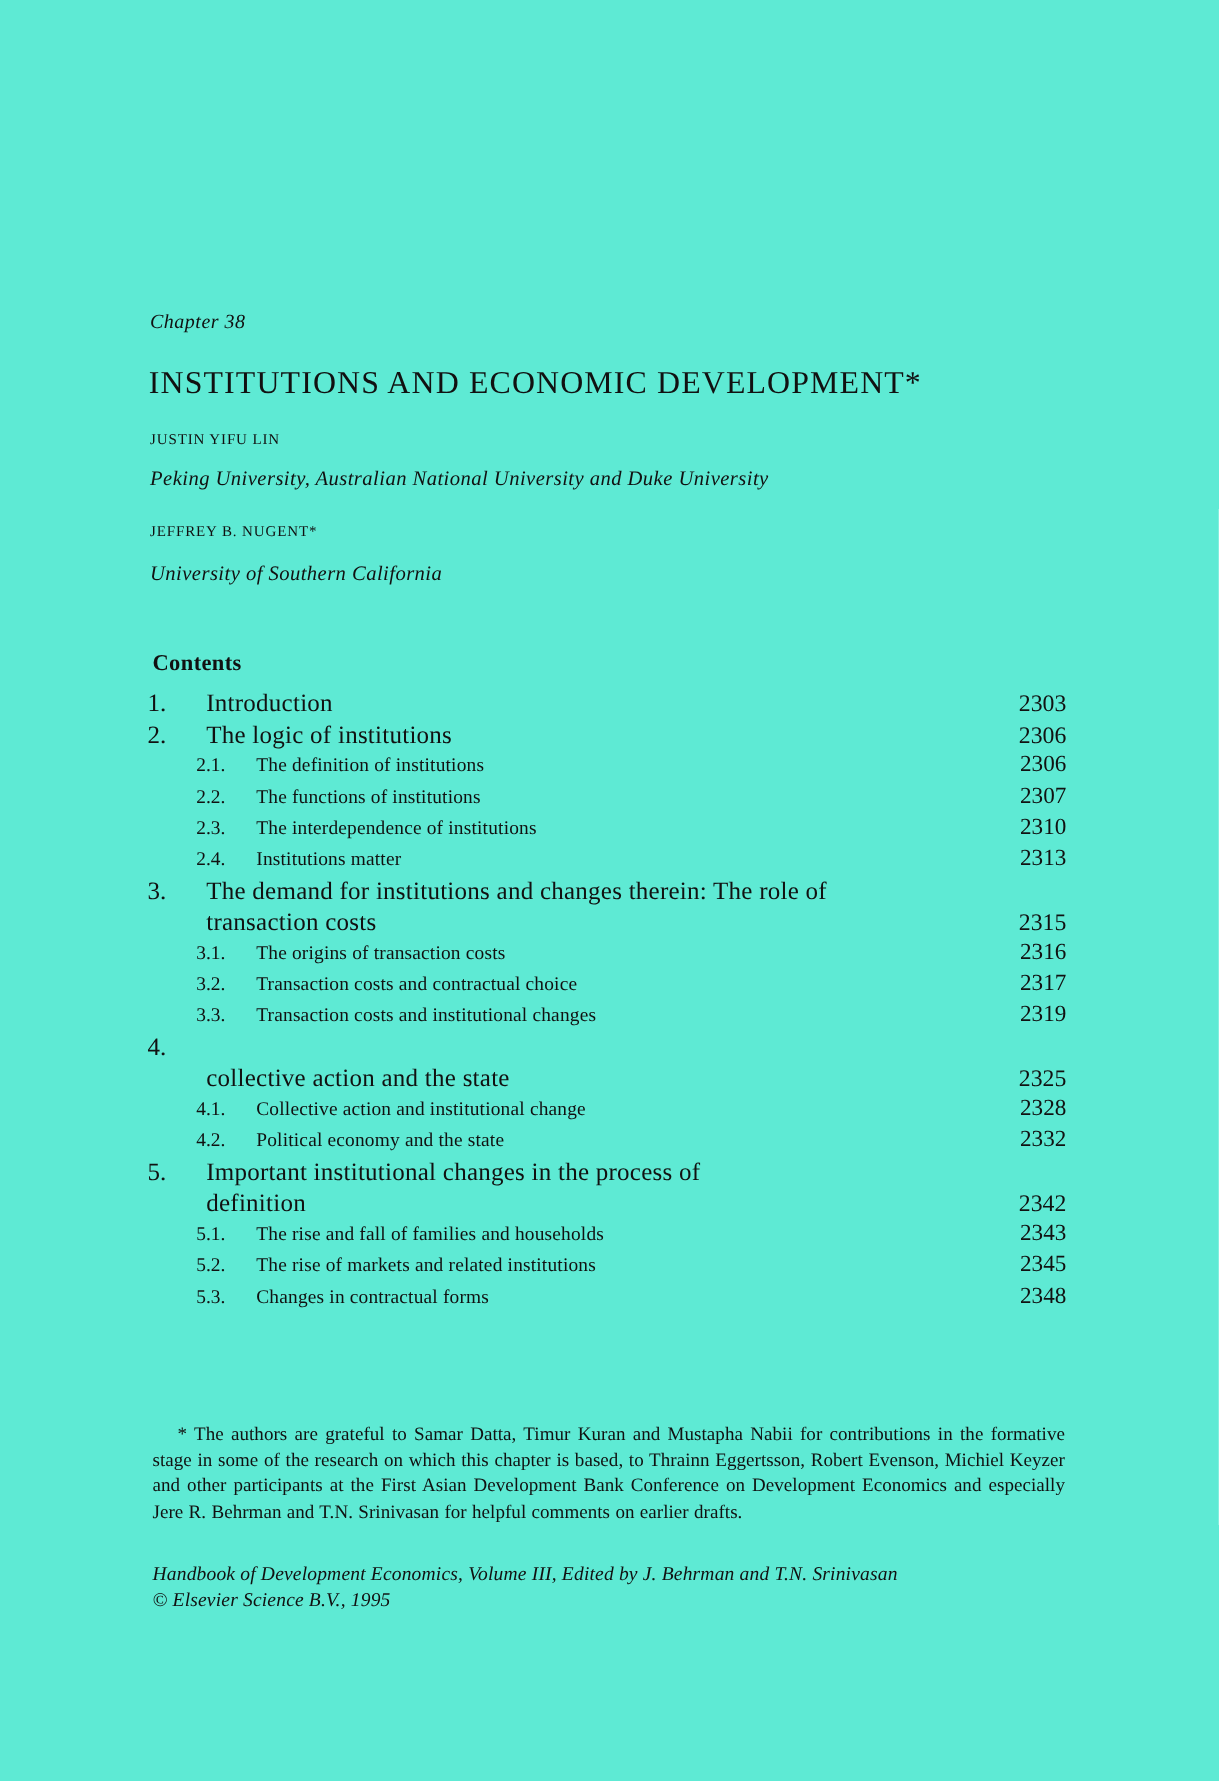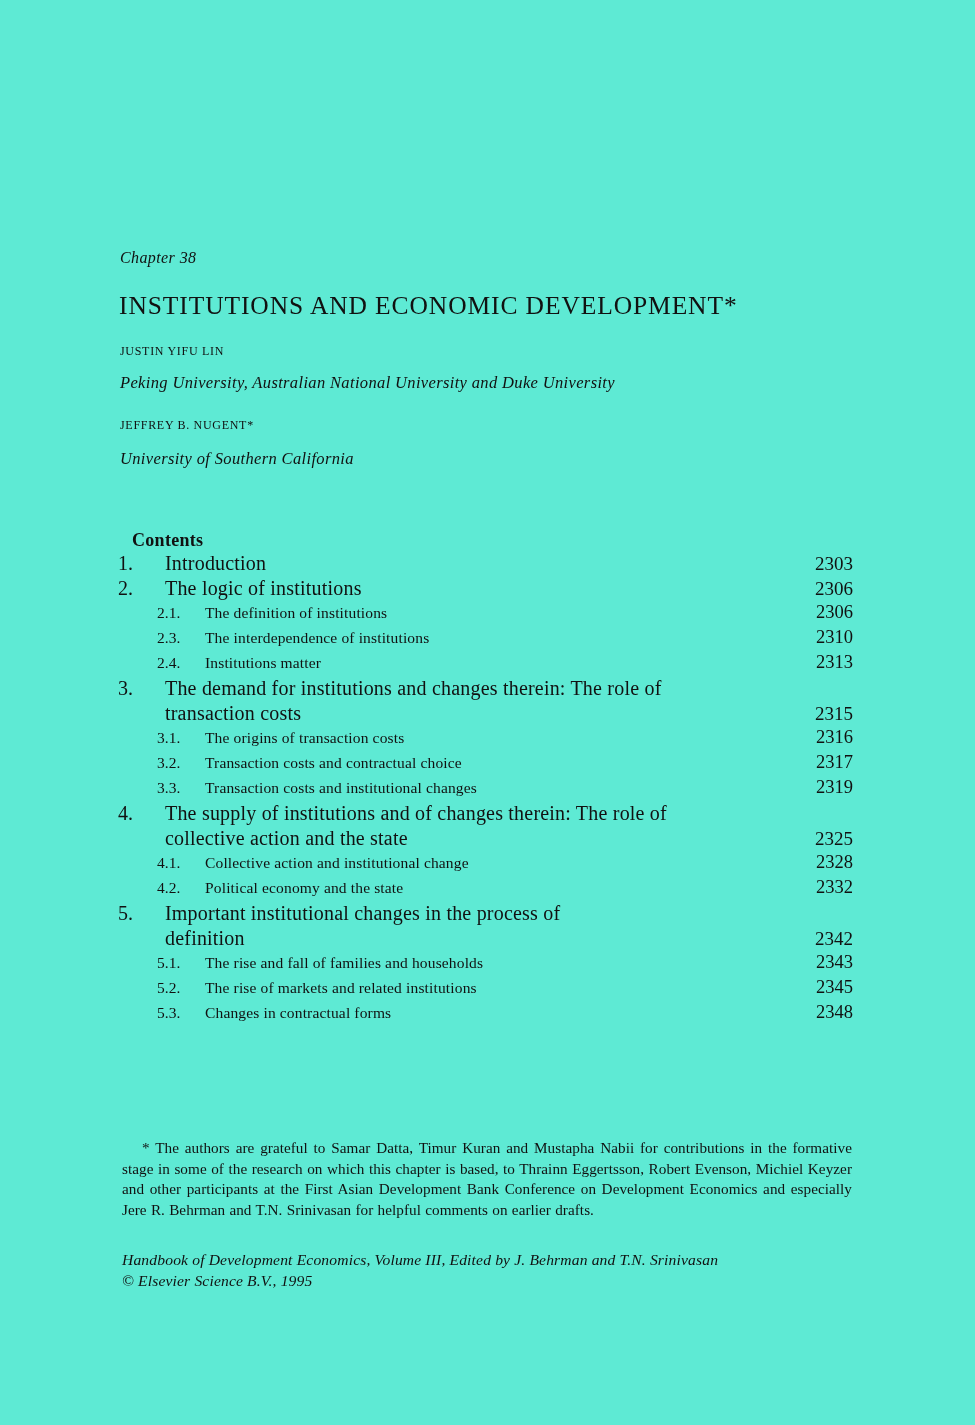--- a/index.html
+++ b/index.html
@@ -67,21 +67,21 @@
   #author2-affil { top: 449px; }
 
   
   .contents-heading {
     position: absolute;
     left: 120px;
     top: 518px;
     font-size: 18px;
     font-weight: bold;
     letter-spacing: 0.3px;
-    margin: 12px;
+    margin: 2px;
   }
 
   .toc {
     position: absolute;
     left: 0;
     top: 552px;
     width: 975px;
   }
   .toc-row {
     position: relative;
@@ -206,20 +206,25 @@
         <span class="num">2.</span>
         <span class="label">The logic of institutions</span>
         <span class="page-num">2306</span>
       </div>
       <div class="toc-row lvl2">
         <span class="num">2.1.</span>
         <span class="label">The definition of institutions</span>
         <span class="page-num">2306</span>
       </div>
       <div class="toc-row lvl2">
+        <span class="num">2.2.</span>
+        <span class="label">The functions of institutions</span>
+        <span class="page-num">2307</span>
+      </div>
+      <div class="toc-row lvl2">
         <span class="num">2.3.</span>
         <span class="label">The interdependence of institutions</span>
         <span class="page-num">2310</span>
       </div>
       <div class="toc-row lvl2">
         <span class="num">2.4.</span>
         <span class="label">Institutions matter</span>
         <span class="page-num">2313</span>
       </div>
       <div class="toc-row lvl1">
@@ -242,21 +247,20 @@
         <span class="label">Transaction costs and contractual choice</span>
         <span class="page-num">2317</span>
       </div>
       <div class="toc-row lvl2">
         <span class="num">3.3.</span>
         <span class="label">Transaction costs and institutional changes</span>
         <span class="page-num">2319</span>
       </div>
       <div class="toc-row lvl1">
         <span class="num">4.</span>
-        <span class="label">The supply of institutions and of changes therein: The role of</span>
         <span class="page-num"></span>
       </div>
       <div class="toc-row lvl1 cont">
         <span class="num"></span>
         <span class="label">collective action and the state</span>
         <span class="page-num">2325</span>
       </div>
       <div class="toc-row lvl2">
         <span class="num">4.1.</span>
         <span class="label">Collective action and institutional change</span>

